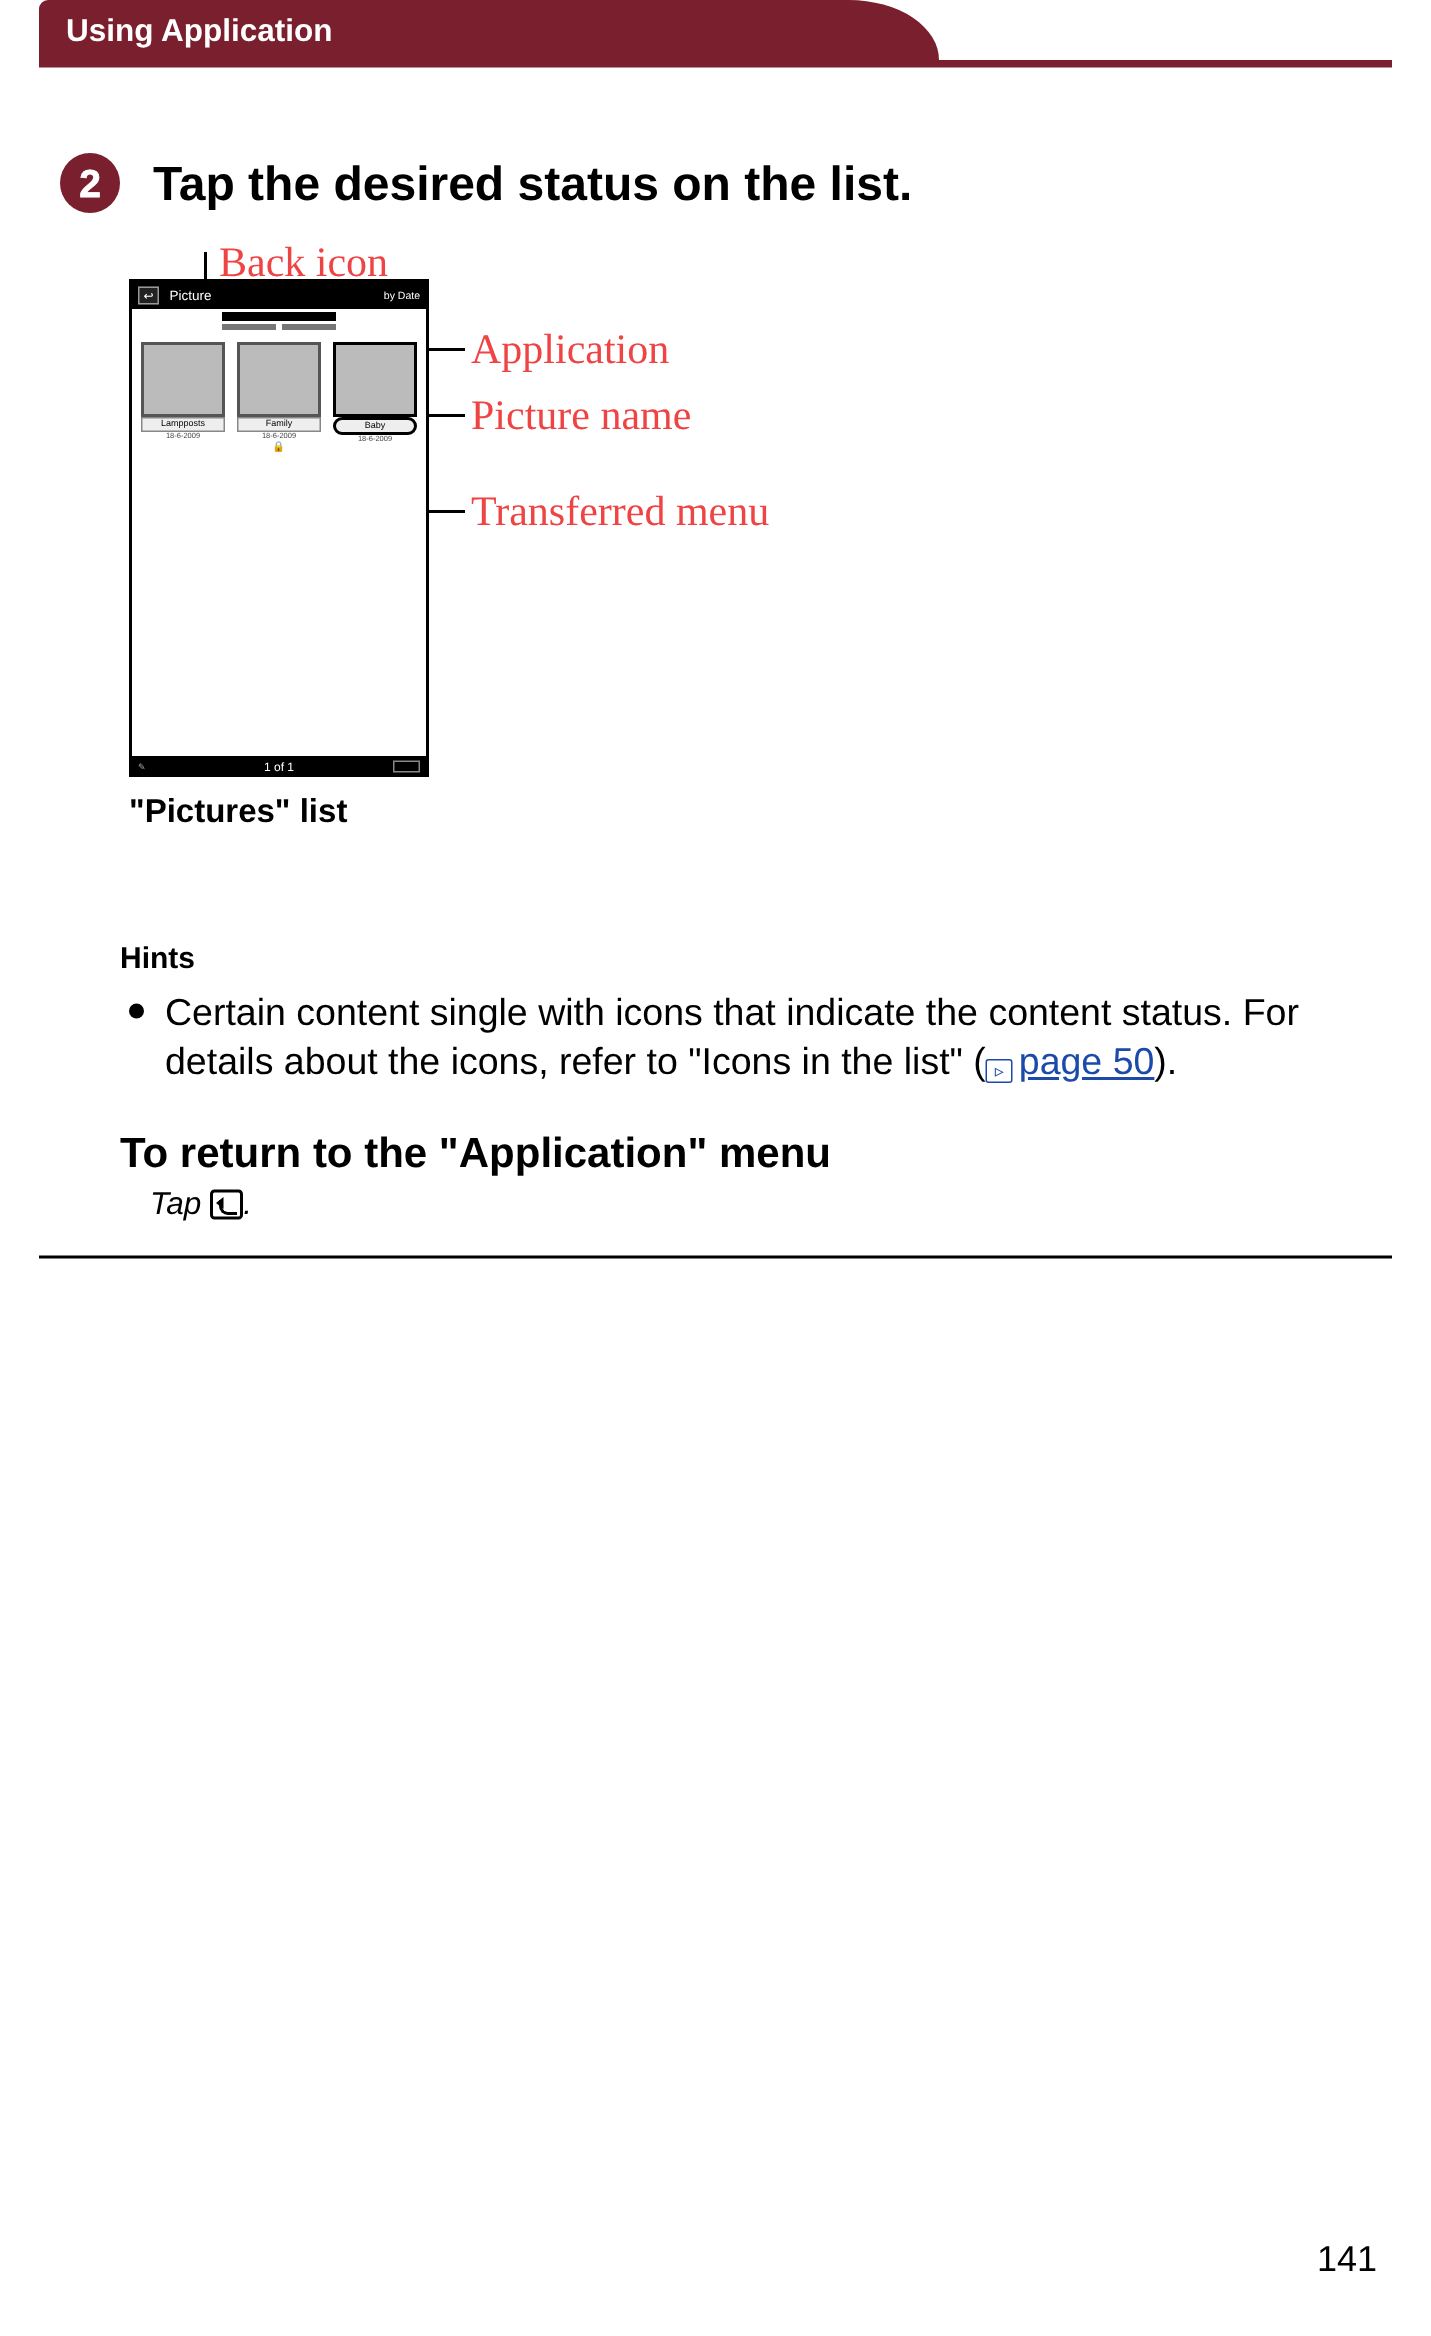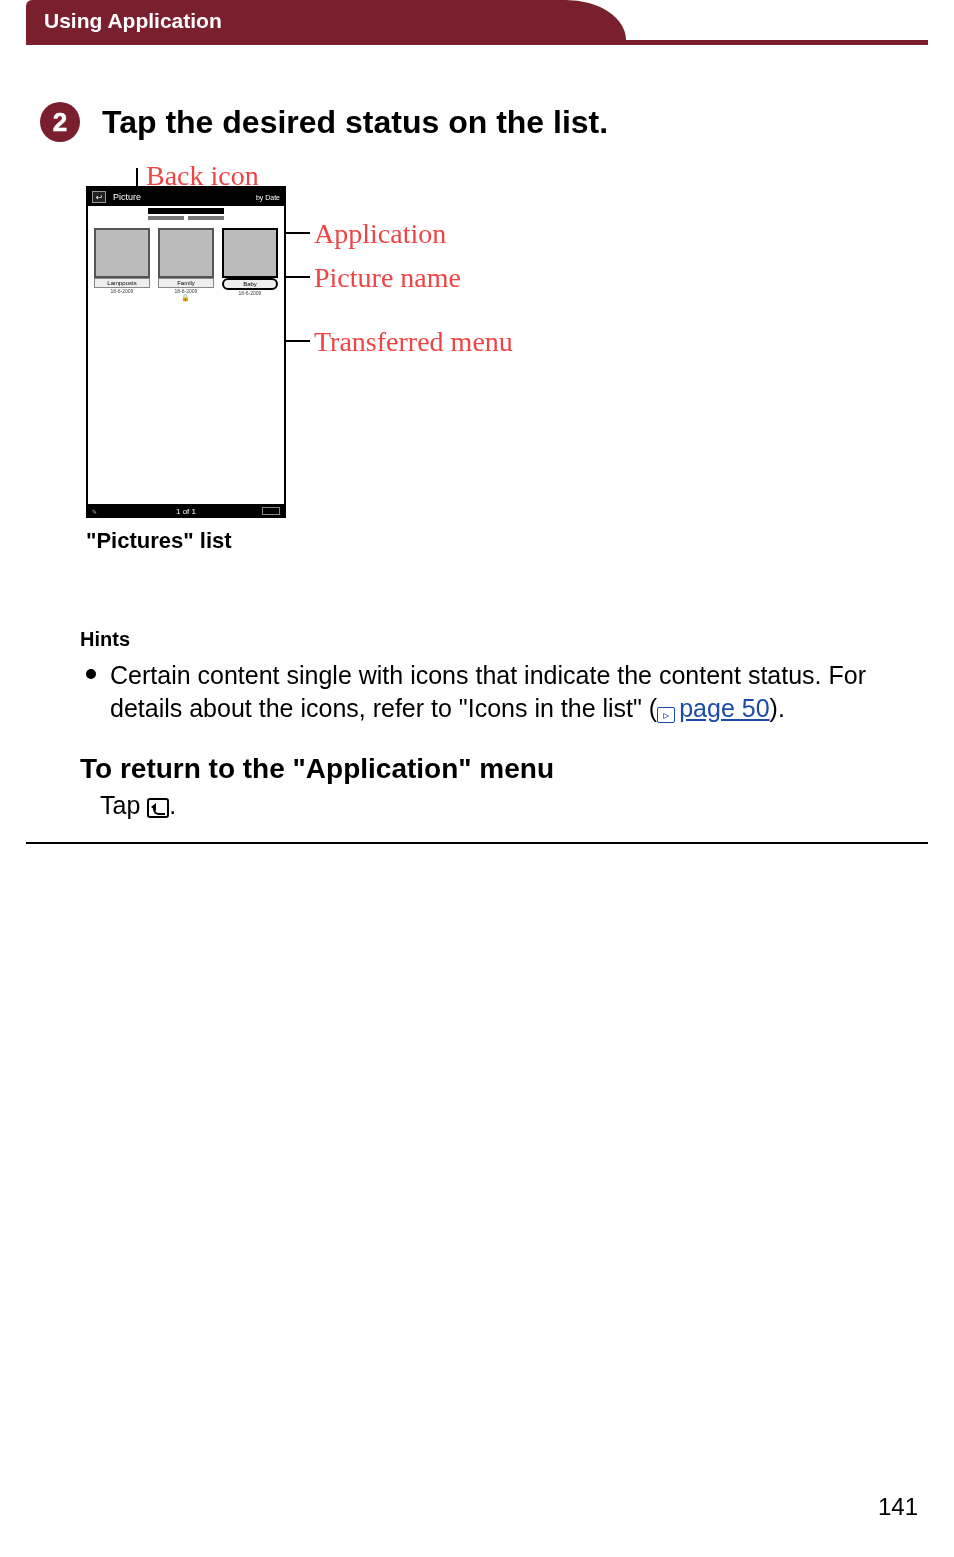--- a/index.html
+++ b/index.html
@@ -65,21 +65,21 @@
   .hints li::before { content:""; position:absolute; left:-16px; top:10px; width:10px; height:10px; background:#000; border-radius:50%;}
   .link { color:#1b4aa8; text-decoration: underline; }
   .link-icon {
     display:inline-block; width:18px; height:16px; border:1.5px solid #1b4aa8; border-radius:2px;
     vertical-align:-2px; margin-right:4px; position:relative; font-size:12px; color:#1b4aa8;
     text-align:center; line-height:14px;
   }
 
   .return { margin: 28px 80px 0 80px; }
   .return-h { font-family: Arial Black, Arial, sans-serif; font-weight:900; font-size:28px;}
-  .return-p { font-size:25px; margin: 6px 0 0 20px;}
+  .return-p { font-size:21px; margin: 6px 0 0 20px; font-style: italic;}
   .btn-icon {
     display:inline-block; width:22px; height:20px; border:2px solid #000; border-radius:3px;
     vertical-align:-4px; position:relative;
   }
   .btn-icon::after {
     content:""; position:absolute; left:4px; top:5px; width:10px; height:8px;
     border:2px solid #000; border-right:none; border-top:none; border-radius: 0 0 0 6px;
   }
   .btn-icon::before {
     content:""; position:absolute; left:2px; top:3px; width:0; height:0;

